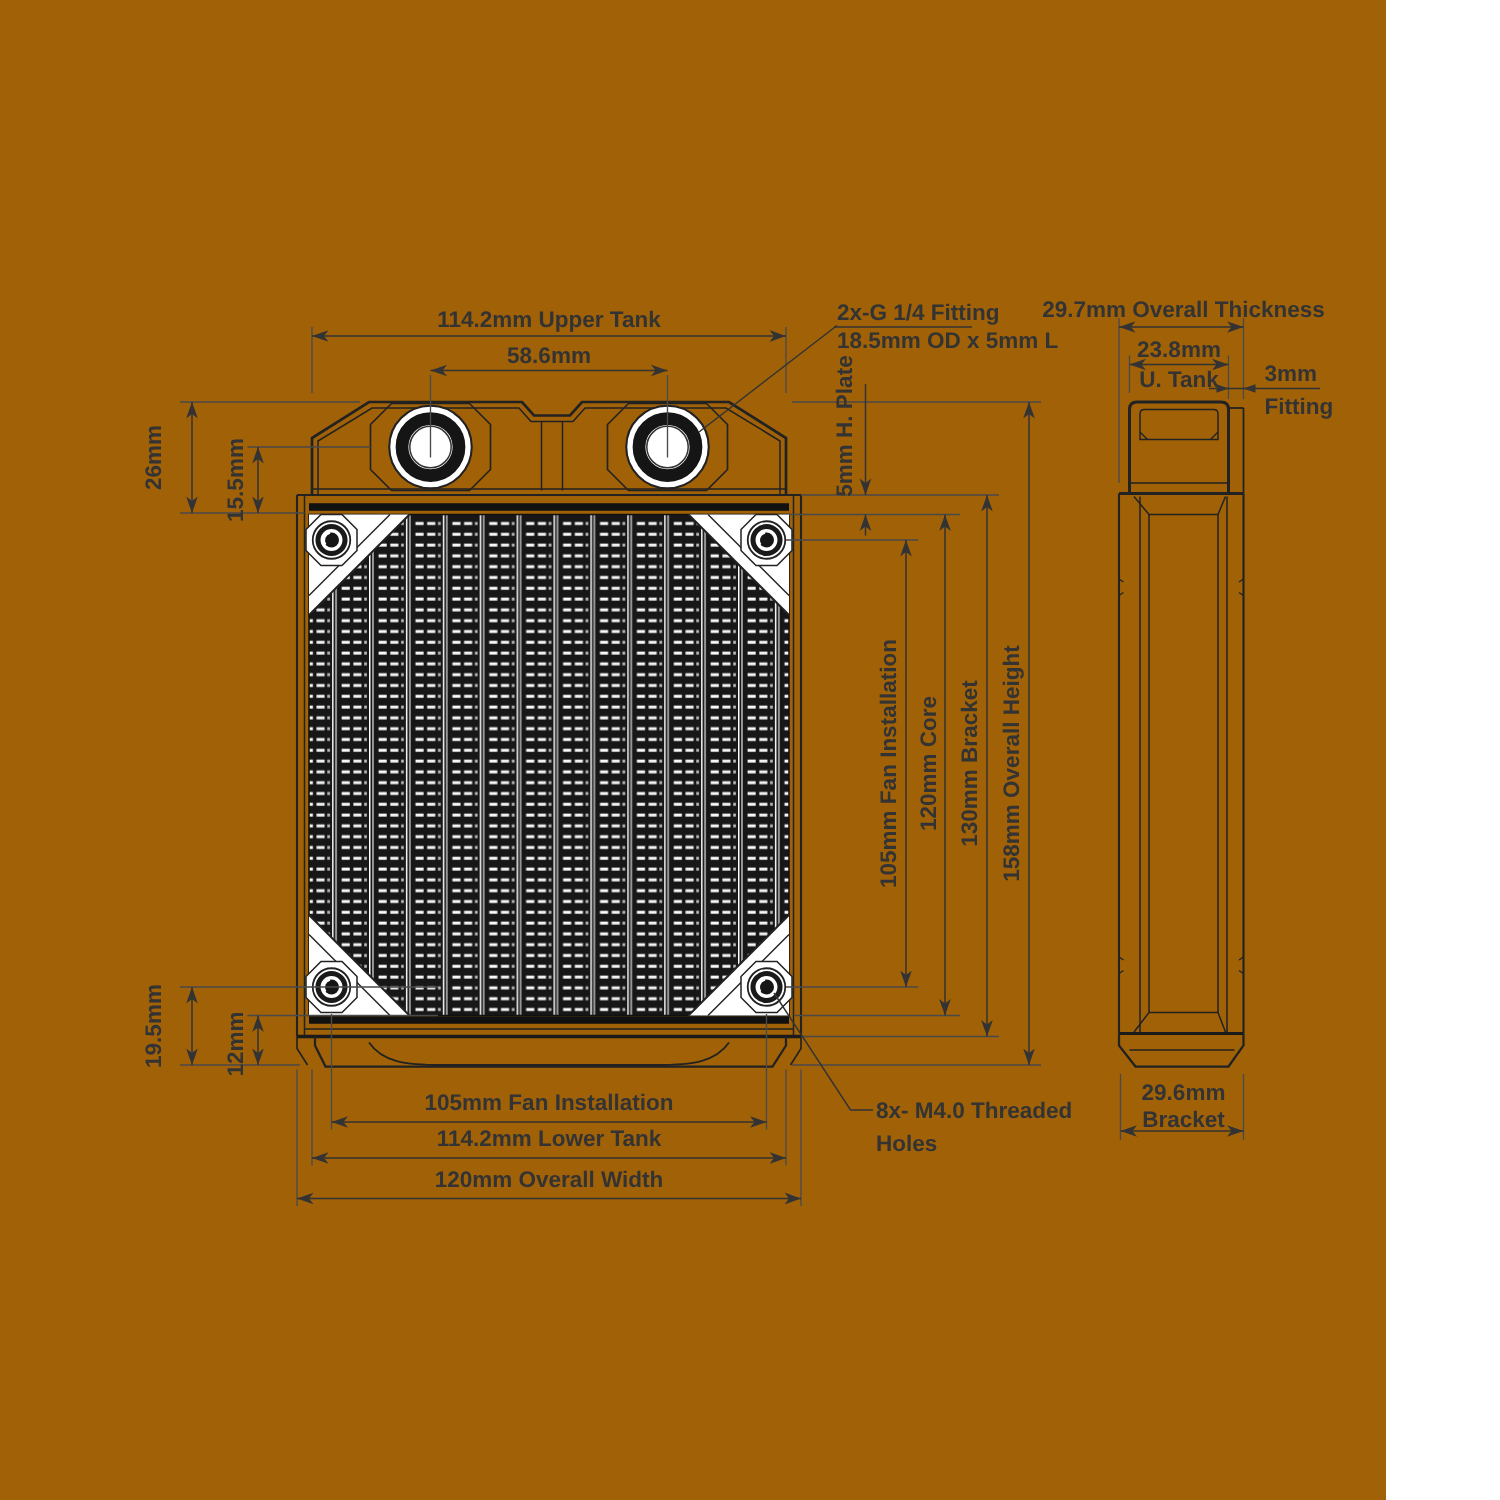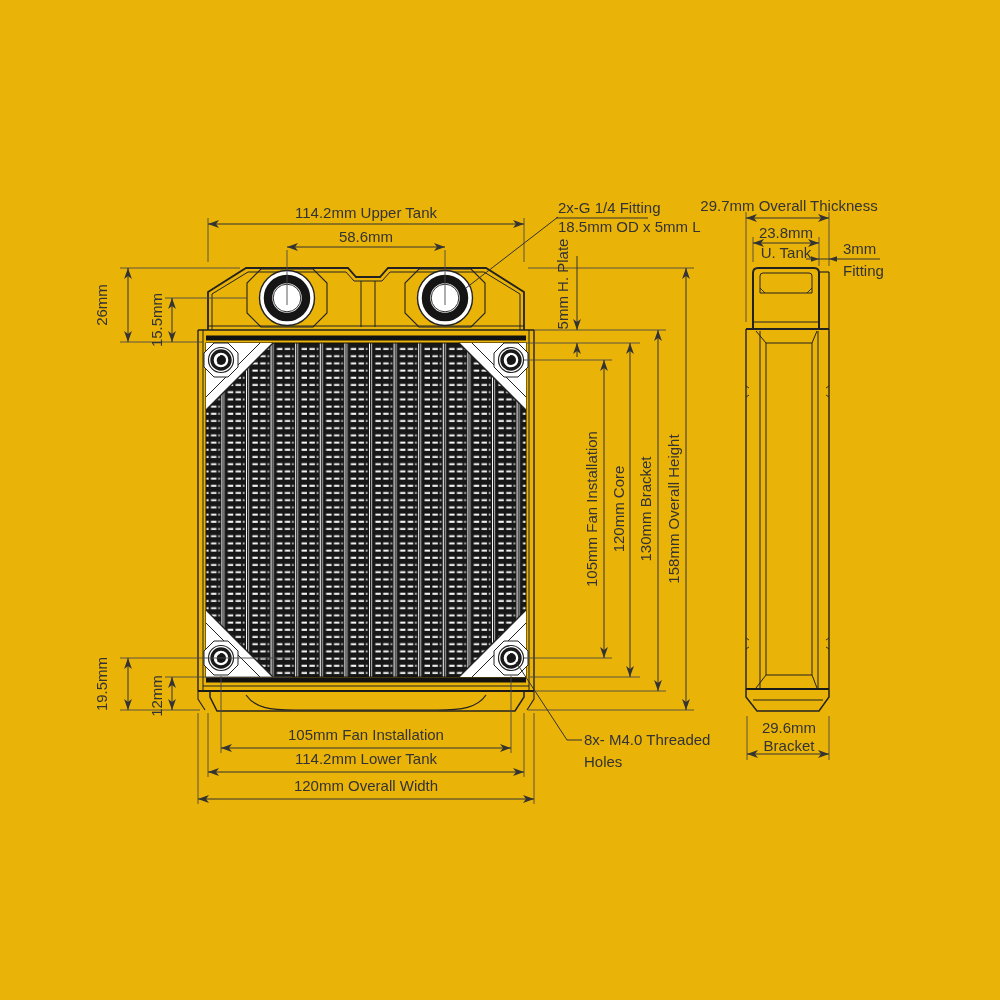--- a/index.html
+++ b/index.html
@@ -1,16 +1,16 @@
 <!DOCTYPE html>
 <html><head>
 <meta charset="utf-8">
 <style>
   html,body{margin:0;padding:0;background:#ffffff;}
-  .page{width:1000px;height:1000px;background:#eab308;position:relative;font-family:"Liberation Sans",sans-serif;}
+  .page{width:924px;height:1000px;background:#a16207;position:relative;font-family:"Liberation Sans",sans-serif;font-weight:bold;}
   svg{display:block;}
   text{fill:#333;font-size:15px;font-family:"Liberation Sans",sans-serif;}
   .ext{stroke:#4a4a4a;stroke-width:0.9;fill:none;}
   .dim{stroke:#333;stroke-width:1;fill:none;}
   .ln{stroke:#222;fill:none;}
   .thk{stroke:#1a1a1a;fill:none;}
 </style>
 </head>
 <body>
 

